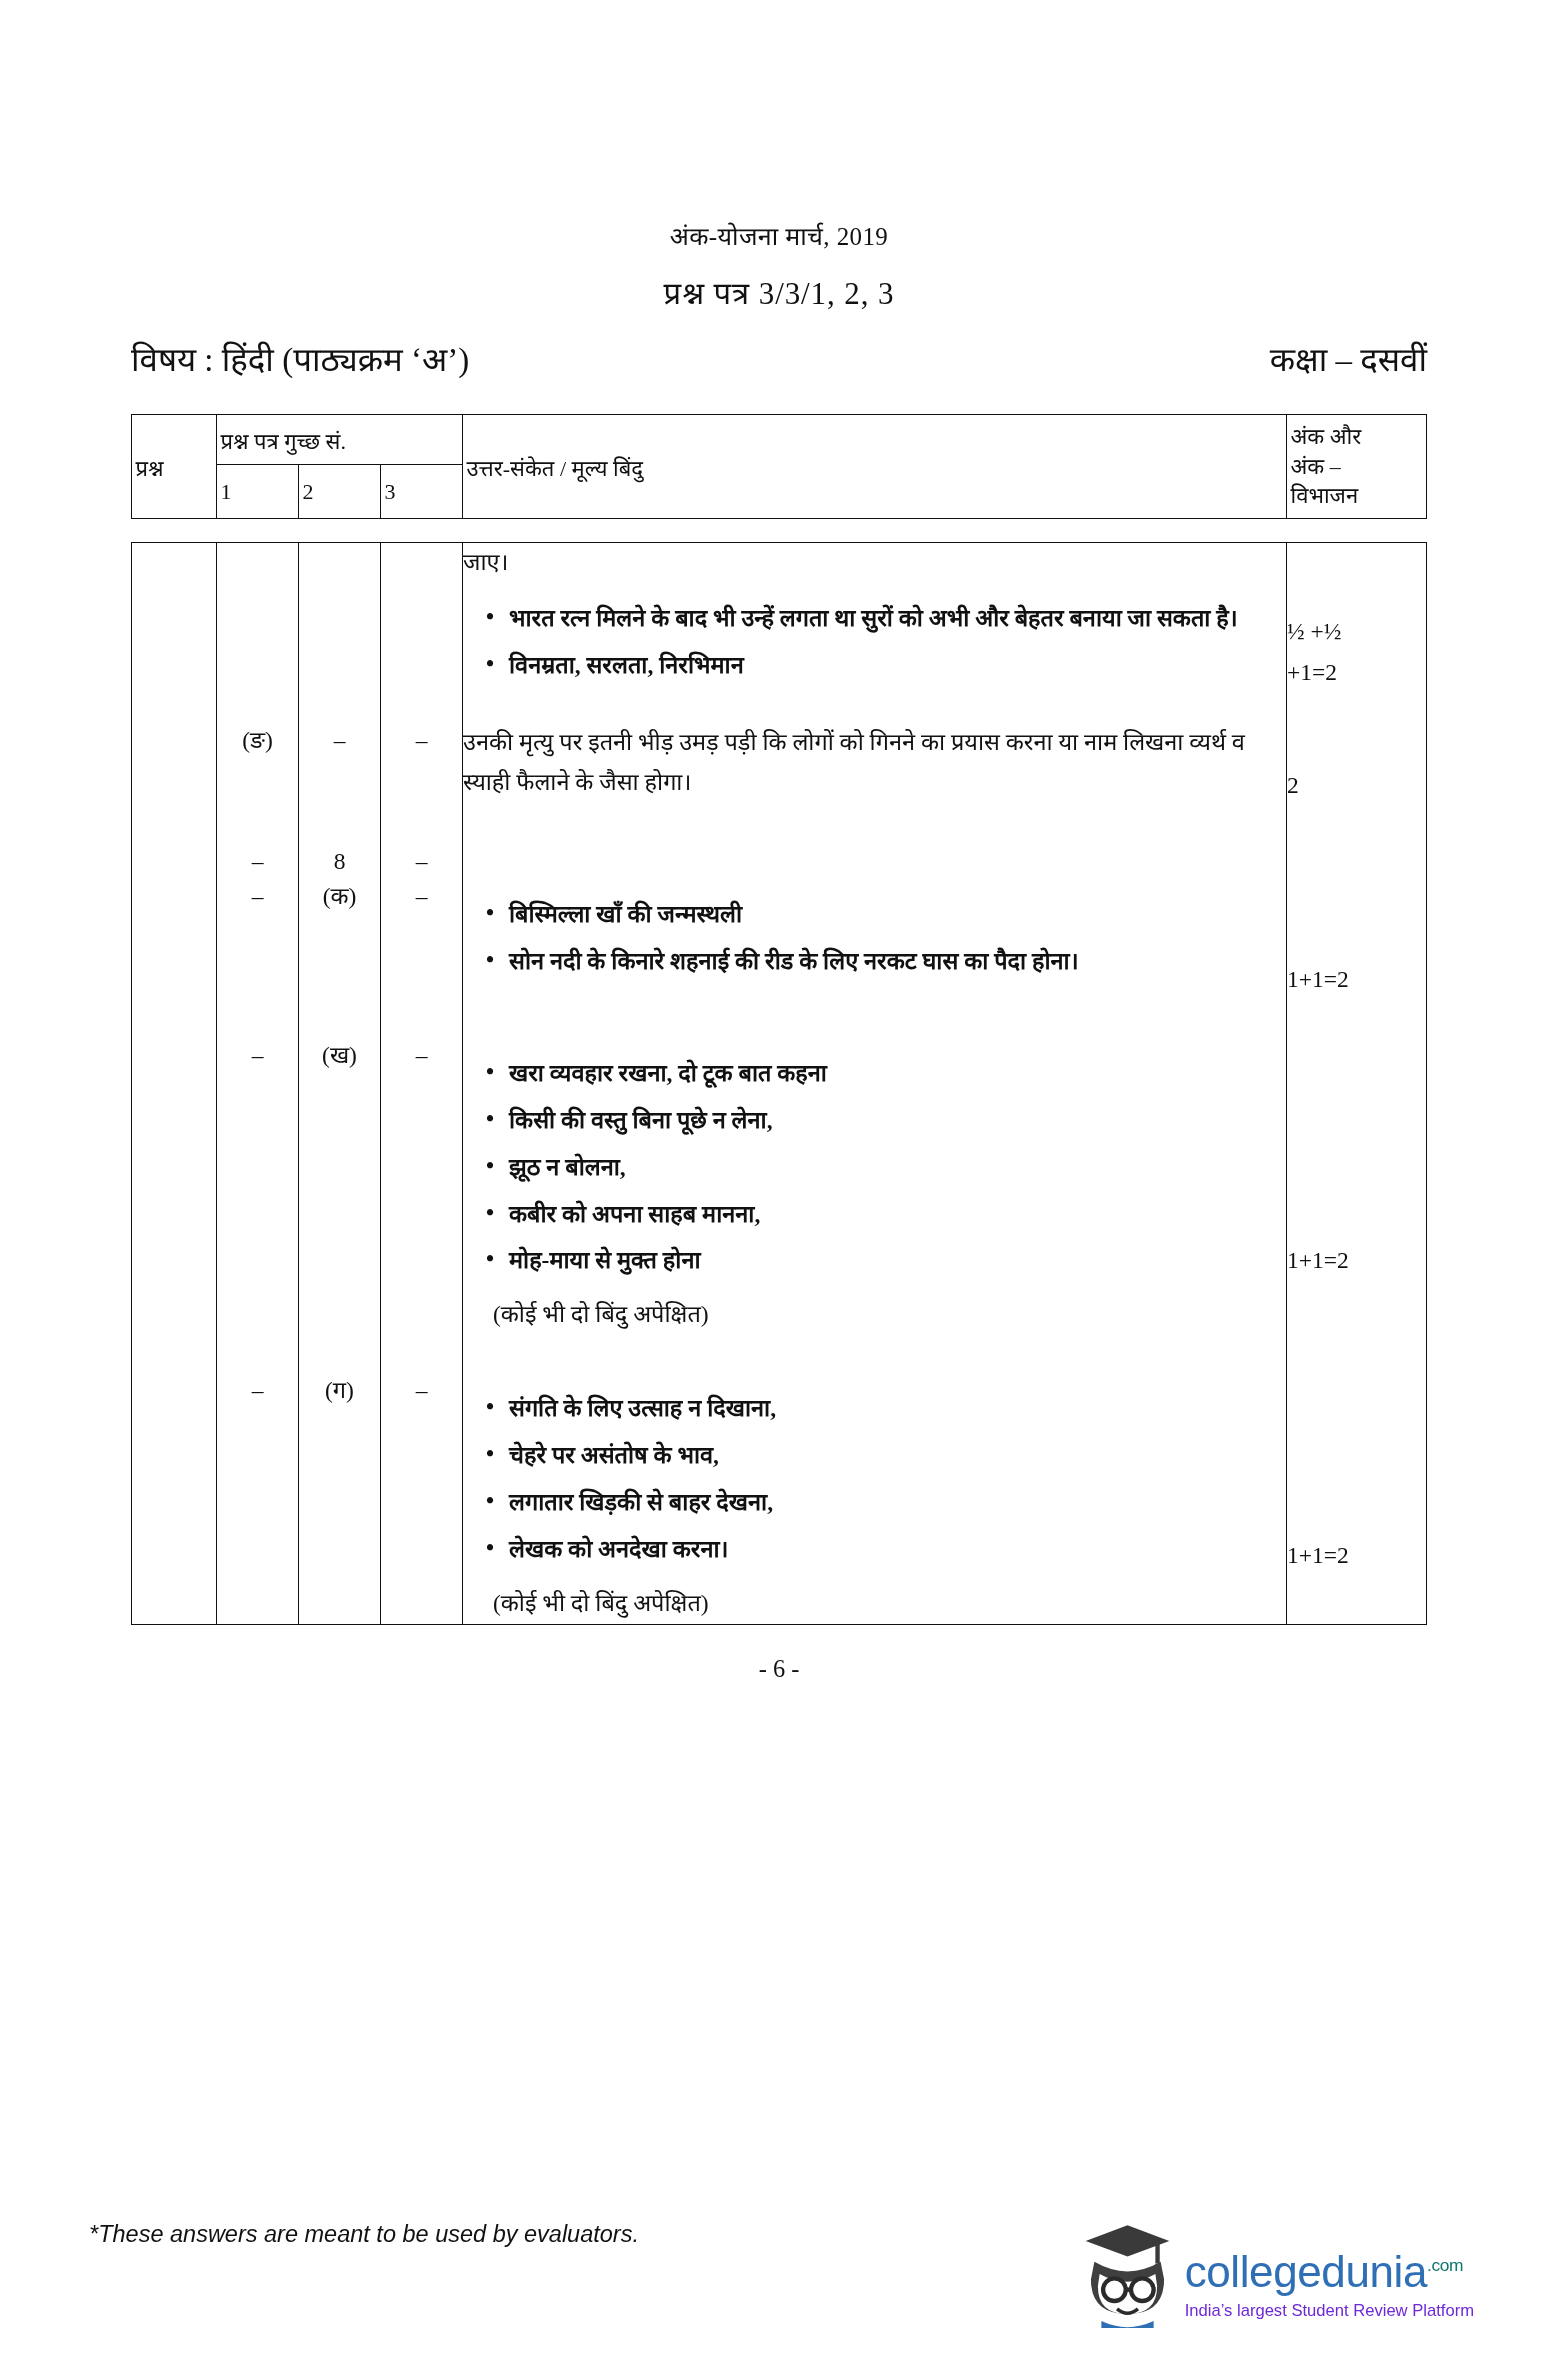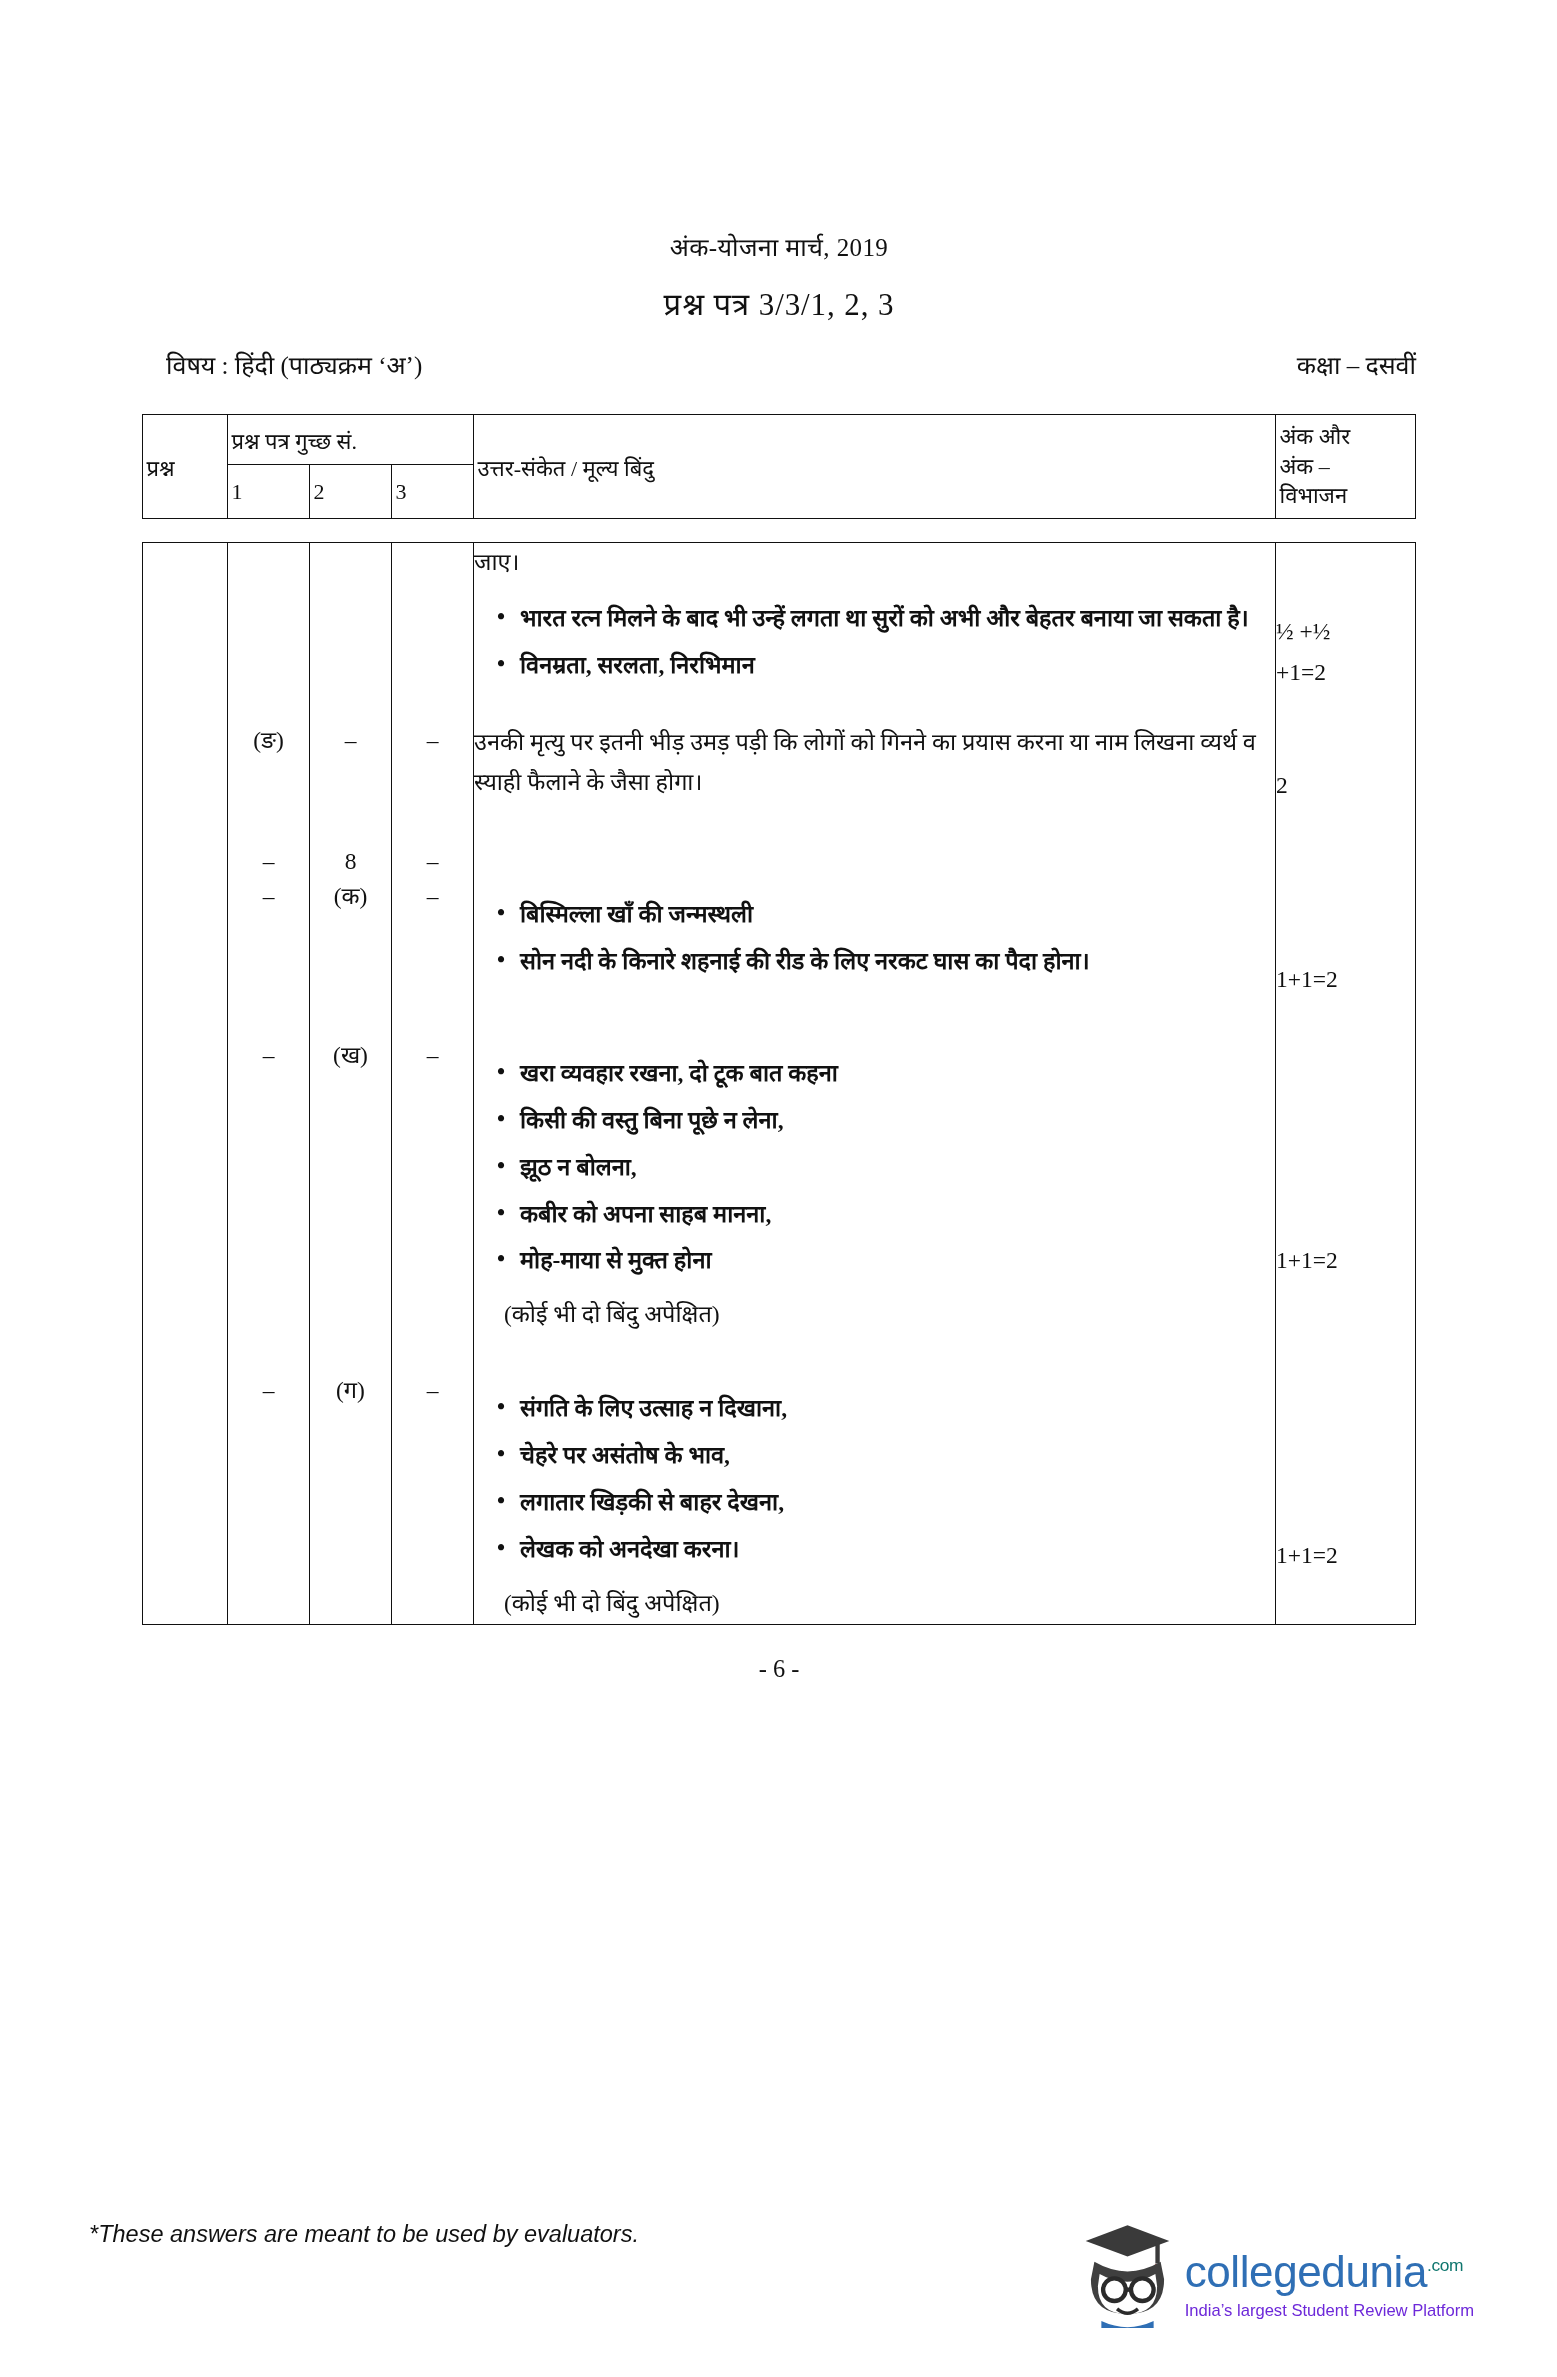--- a/index.html
+++ b/index.html
@@ -12,44 +12,43 @@
     width: 1558px;
     height: 2377px;
     font-family: "Liberation Serif", serif;
     color: #111111;
     position: relative;
   }
   .page {
     position: relative;
     width: 1558px;
     height: 2377px;
-    padding: 11px;
+    padding: 0;
   }
   .header-block {
     text-align: center;
     padding-top: 218px;
   }
   .hdr-line {
     font-size: 25px;
     letter-spacing: 0.4px;
     margin-bottom: 19px;
   }
   .hdr-line2 {
     font-size: 31px;
     letter-spacing: 0.9px;
     margin-bottom: 23px;
   }
   .subject-row {
     display: flex;
     justify-content: space-between;
     align-items: flex-end;
     padding: 0 131px 0 131px;
-    font-size: 25px;
+    font-size: 33px;
     margin-top: 15.7px;
-    margin-left: 24px;
   }
   .table-wrap {
     margin: 33px 131px 0 131px;
   }
   table.head-tbl {
     border-collapse: collapse;
     width: 100%;
     table-layout: fixed;
   }
   table.head-tbl td {

